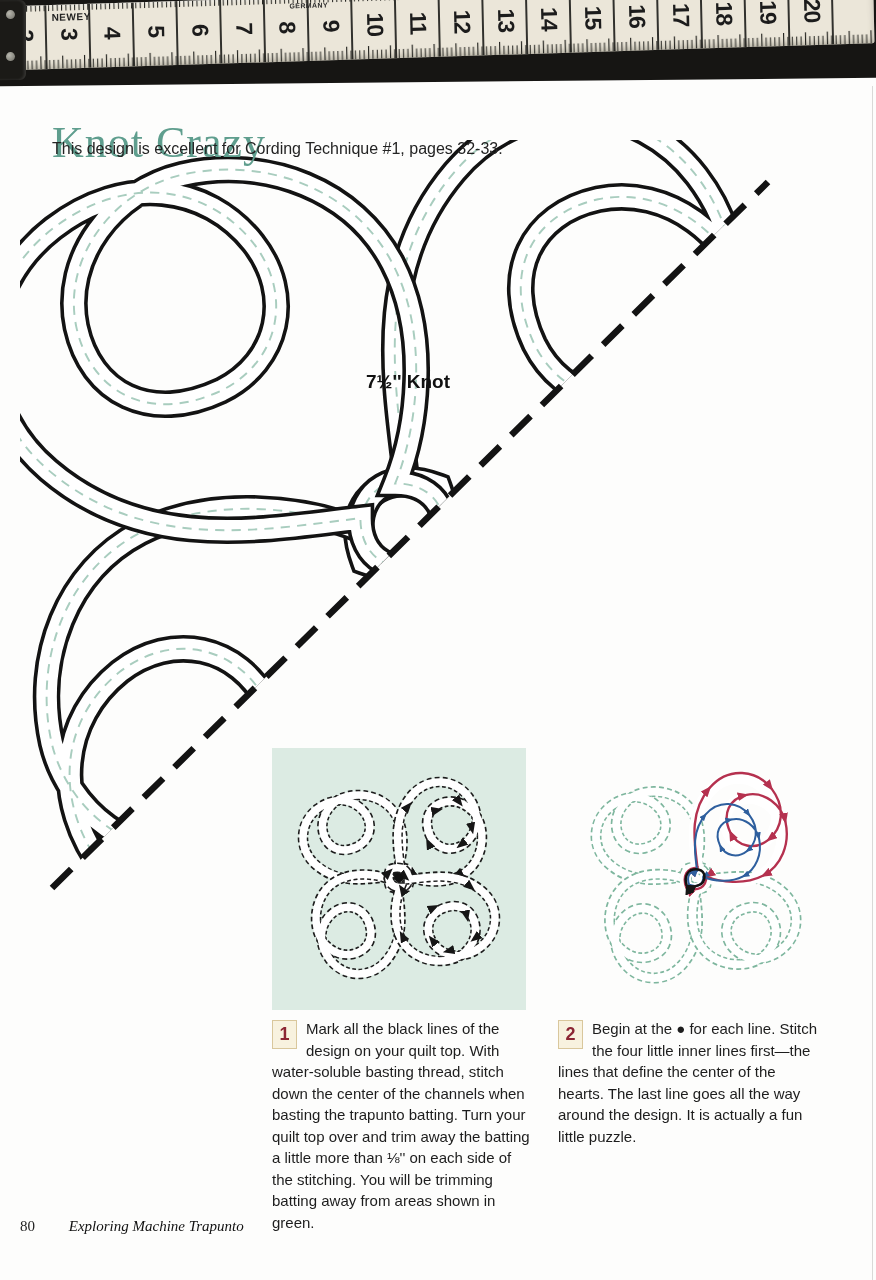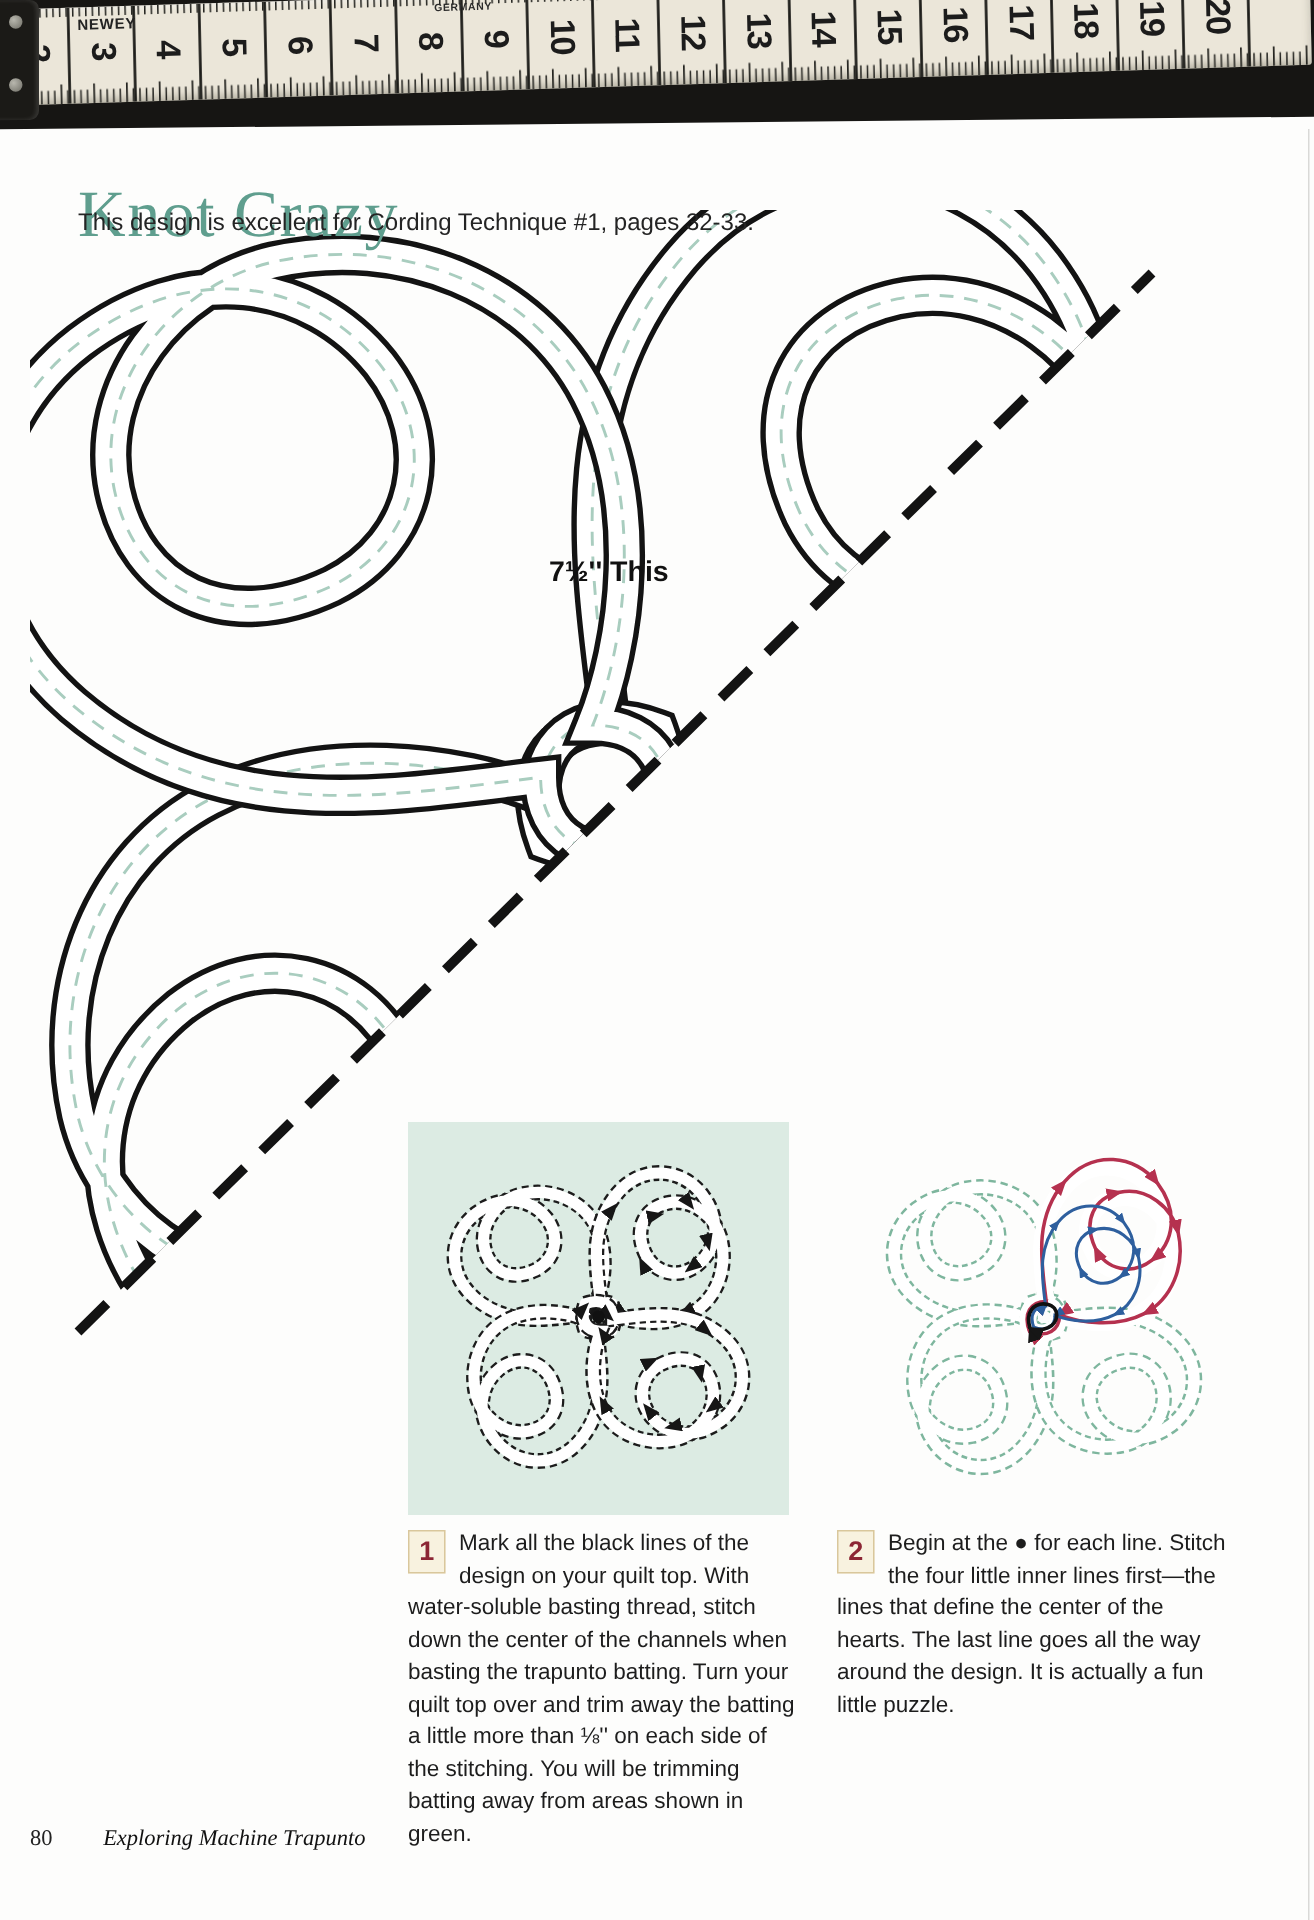--- a/index.html
+++ b/index.html
@@ -199,21 +199,21 @@
       </g>
     <g transform="rotate(45)">
       <use href="#heart" class="d2-band"></use>
       <use href="#heart" class="d2-red" transform="scale(1.05)"></use>
       <use href="#heart" class="d2-blue" transform="scale(0.74)"></use>
       <use href="#petal" class="d2-petal"></use>
     </g>
   </g>
 </svg>
 
-<div class="block-label">7½'' This</div>
+<div class="block-label">7½'' Knot</div>
 
 <div class="step-col c1">
   <span class="step-num">1</span>
   <span>Mark all the black lines of the design on your quilt top. With water-soluble basting thread, stitch down the center of the channels when basting the trapunto batting. Turn your quilt top over and trim away the batting a little more than ⅛'' on each side of the stitching. You will be trimming batting away from areas shown in green.</span>
 </div>
 <div class="step-col c2">
   <span class="step-num">2</span>
   <span>Begin at the ● for each line. Stitch the four little inner lines first—the lines that define the center of the hearts. The last line goes all the way around the design. It is actually a fun little puzzle.</span>
 </div>
 

